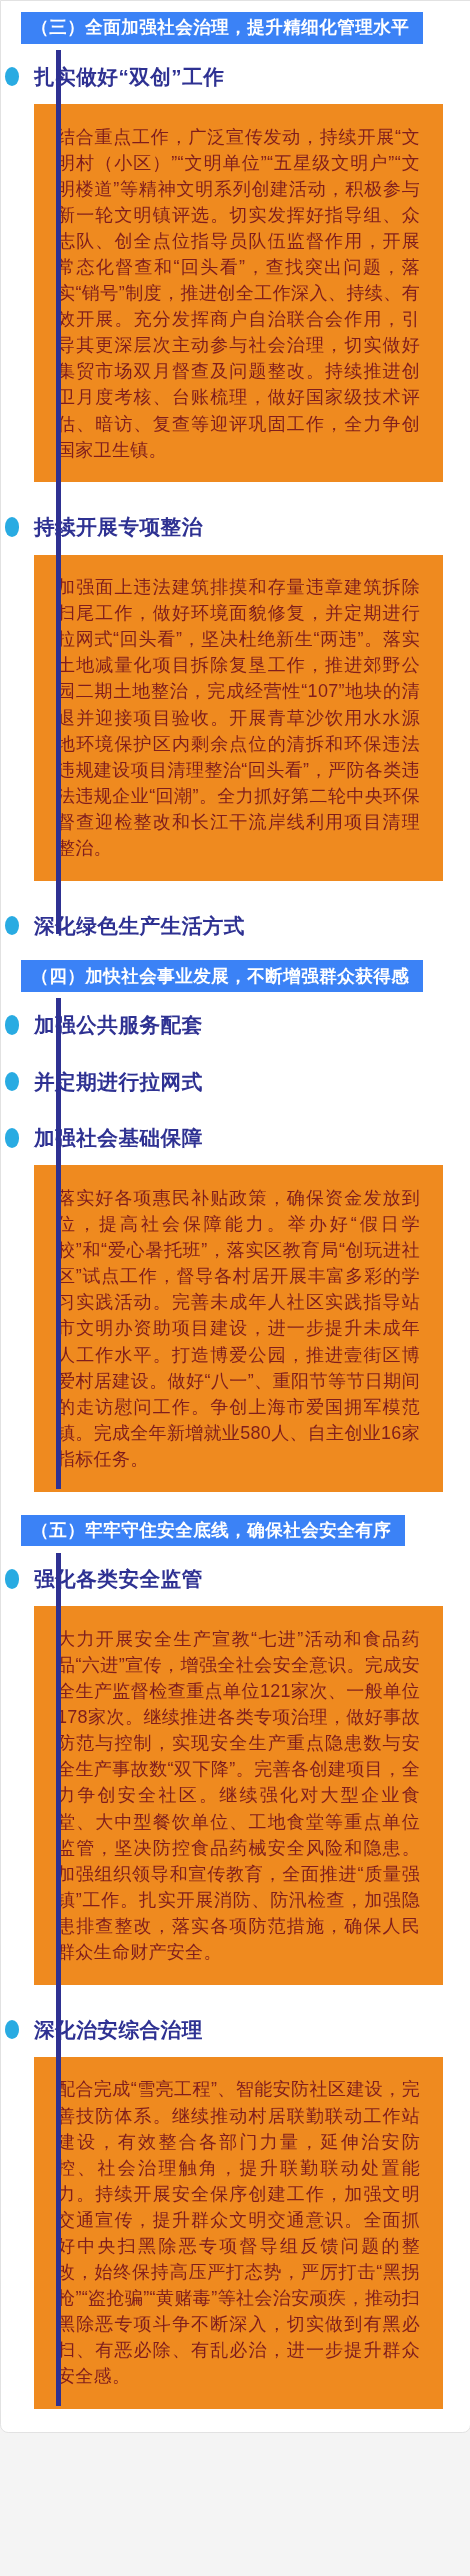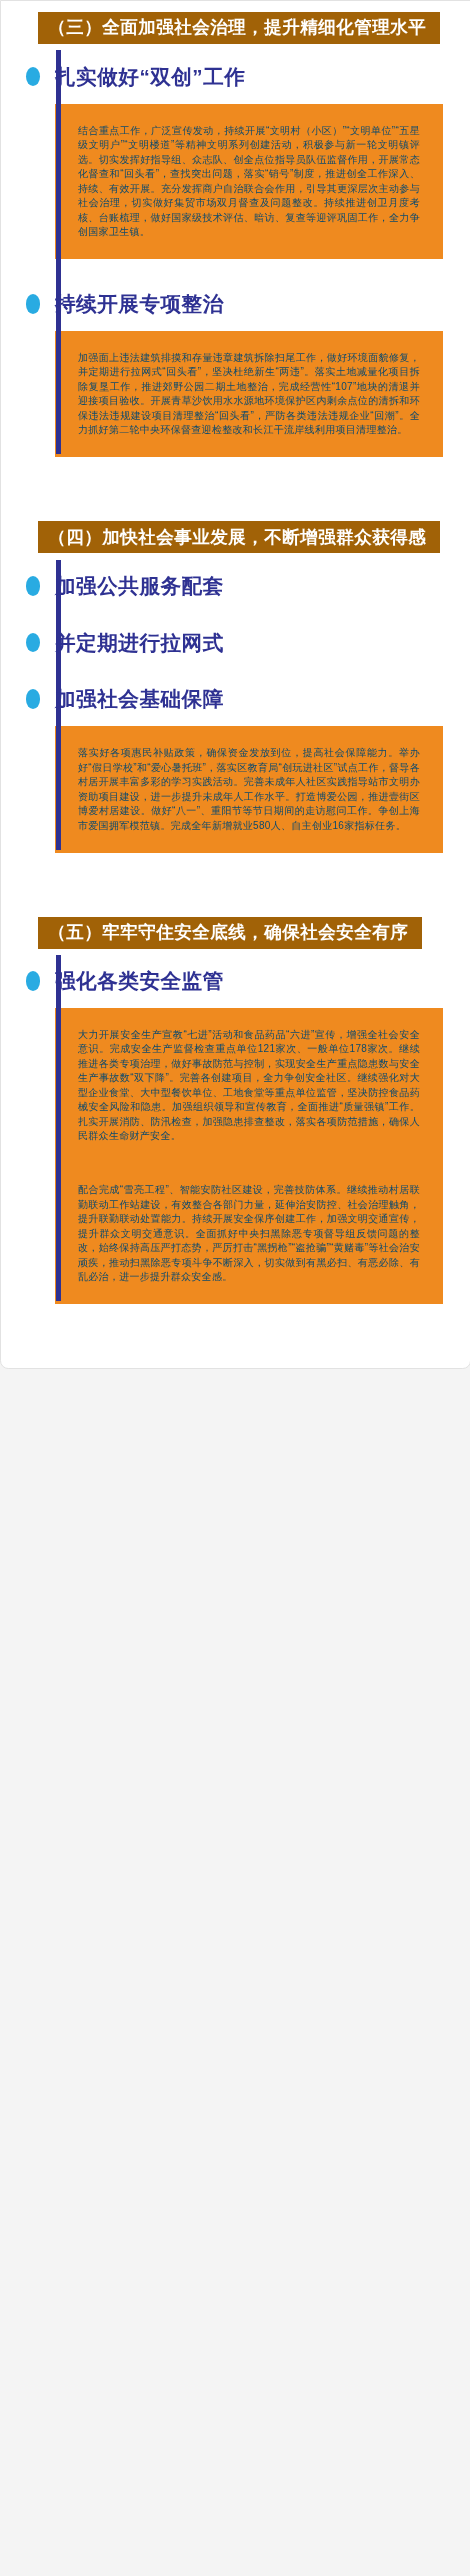--- a/index.html
+++ b/index.html
@@ -4,65 +4,66 @@
 <style>
   html,body{margin:0;padding:0;background:#f4f4f4;}
   body{font-family:"Liberation Sans","DejaVu Sans",sans-serif;}
   .sheet{
     width:471px;margin:0 auto;background:#ffffff;
     border:0.5px solid #e2e2e2;border-radius:0 0 8.2px 8.2px;
     box-sizing:border-box;padding-top:11.3px;overflow:hidden;position:relative;
   }
   
   .sec-header{
-    display:inline-block;background:#a16207;color:#ffffff;
+    display:inline-block;background:#3b82f6;color:#ffffff;
     font-size:17.5px;font-weight:bold;line-height:1;
-    padding:7.2px 13.4px 7.2px 10.3px;margin-left:37px;letter-spacing:0.5px;
+    padding:7.2px 13.4px 7.2px 10.3px;margin-left:20px;letter-spacing:0.5px;
     white-space:nowrap;
   }
   .sec{position:relative;}
-  .sec-body{position:relative;padding:0 27px 0 54px;margin-bottom:64px;}
+  .sec-body{position:relative;padding:0 27px 0 33px;margin-bottom:23px;}
   .sec-body::before{
     content:"";position:absolute;left:55px;top:-14.4px;bottom:3.1px;width:4.6px;
     background:#2e3192;
   }
   
   .item-label{
     position:relative;color:#2e3192;font-size:20.6px;font-weight:bold;
     margin:33px 0 15.5px 0;line-height:1.15;letter-spacing:0.5px;
   }
   .item-label.first{margin-top:20.6px;}
   .dot{
     position:absolute;left:-29px;top:2.1px;width:14.4px;height:19.6px;
     background:#29abe2;border-radius:50%;
   }
   
   .item-box{
-    background:#ef8a1f;color:#0c4a6e;
-    font-size:10px;line-height:1.45;text-align:justify;
+    background:#ef8a1f;color:#7f1d1d;
+    font-size:18px;line-height:1.45;text-align:justify;
     padding:19.6px 23px;letter-spacing:0.3px;
   }
 </style>
 </head>
 <body>
 
 <div class="sheet">
 
   <div class="sec">
     <div class="sec-header"><span>（三）</span><span>全面加强社会治理，提升精细化管理水平</span></div>
     <div class="sec-body">
       <div class="item">
         <div class="item-label first"><span class="dot"></span><span>扎实做好“双创”工作</span></div>
         <div class="item-box">结合重点工作，广泛宣传发动，持续开展“文明村（小区）”“文明单位”“五星级文明户”“文明楼道”等精神文明系列创建活动，积极参与新一轮文明镇评选。切实发挥好指导组、众志队、创全点位指导员队伍监督作用，开展常态化督查和“回头看”，查找突出问题，落实“销号”制度，推进创全工作深入、持续、有效开展。充分发挥商户自治联合会作用，引导其更深层次主动参与社会治理，切实做好集贸市场双月督查及问题整改。持续推进创卫月度考核、台账梳理，做好国家级技术评估、暗访、复查等迎评巩固工作，全力争创国家卫生镇。</div>
       </div>
       <div class="item">
         <div class="item-label"><span class="dot"></span><span>持续开展专项整治</span></div>
         <div class="item-box">加强面上违法建筑排摸和存量违章建筑拆除扫尾工作，做好环境面貌修复，并定期进行拉网式“回头看”，坚决杜绝新生“两违”。落实土地减量化项目拆除复垦工作，推进郊野公园二期土地整治，完成经营性“107”地块的清退并迎接项目验收。开展青草沙饮用水水源地环境保护区内剩余点位的清拆和环保违法违规建设项目清理整治“回头看”，严防各类违法违规企业“回潮”。全力抓好第二轮中央环保督查迎检整改和长江干流岸线利用项目清理整治。</div>
       </div>
       <div class="item">
+        <div class="item-label"><span class="dot"></span><span>深化绿色生产生活方式</span></div>
       </div>
     </div>
   </div>
 
   <div class="sec">
     <div class="sec-header"><span>（四）</span><span>加快社会事业发展，不断增强群众获得感</span></div>
     <div class="sec-body">
       <div class="item">
         <div class="item-label first"><span class="dot"></span><span>加强公共服务配套</span></div>
       </div>
@@ -77,20 +78,21 @@
   </div>
 
   <div class="sec">
     <div class="sec-header"><span>（五）</span><span>牢牢守住安全底线，确保社会安全有序</span></div>
     <div class="sec-body">
       <div class="item">
         <div class="item-label first"><span class="dot"></span><span>强化各类安全监管</span></div>
         <div class="item-box">大力开展安全生产宣教“七进”活动和食品药品“六进”宣传，增强全社会安全意识。完成安全生产监督检查重点单位121家次、一般单位178家次。继续推进各类专项治理，做好事故防范与控制，实现安全生产重点隐患数与安全生产事故数“双下降”。完善各创建项目，全力争创安全社区。继续强化对大型企业食堂、大中型餐饮单位、工地食堂等重点单位监管，坚决防控食品药械安全风险和隐患。加强组织领导和宣传教育，全面推进“质量强镇”工作。扎实开展消防、防汛检查，加强隐患排查整改，落实各项防范措施，确保人民群众生命财产安全。</div>
       </div>
       <div class="item">
+        <div class="item-label"><span class="dot"></span><span>深化治安综合治理</span></div>
         <div class="item-box">配合完成“雪亮工程”、智能安防社区建设，完善技防体系。继续推动村居联勤联动工作站建设，有效整合各部门力量，延伸治安防控、社会治理触角，提升联勤联动处置能力。持续开展安全保序创建工作，加强文明交通宣传，提升群众文明交通意识。全面抓好中央扫黑除恶专项督导组反馈问题的整改，始终保持高压严打态势，严厉打击“黑拐枪”“盗抢骗”“黄赌毒”等社会治安顽疾，推动扫黑除恶专项斗争不断深入，切实做到有黑必扫、有恶必除、有乱必治，进一步提升群众安全感。</div>
       </div>
 
     </div>
   </div>
 
 </div>
 
 
 </body></html>

